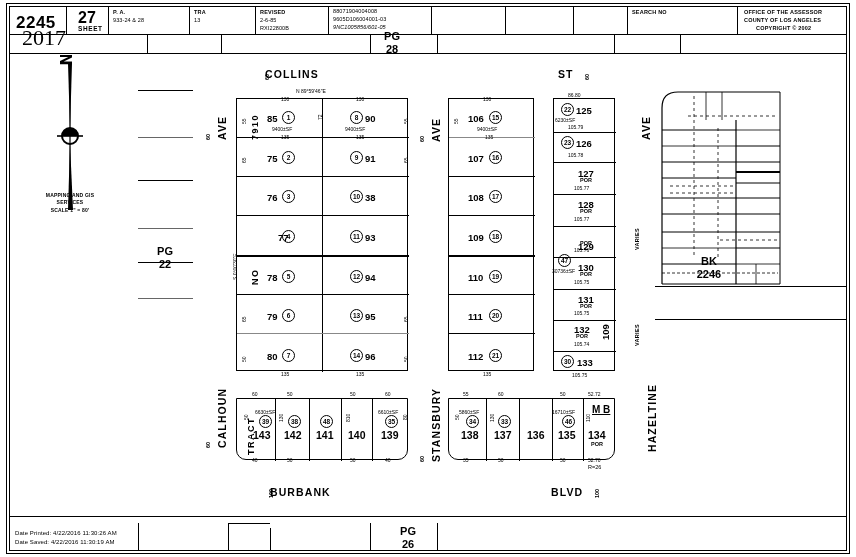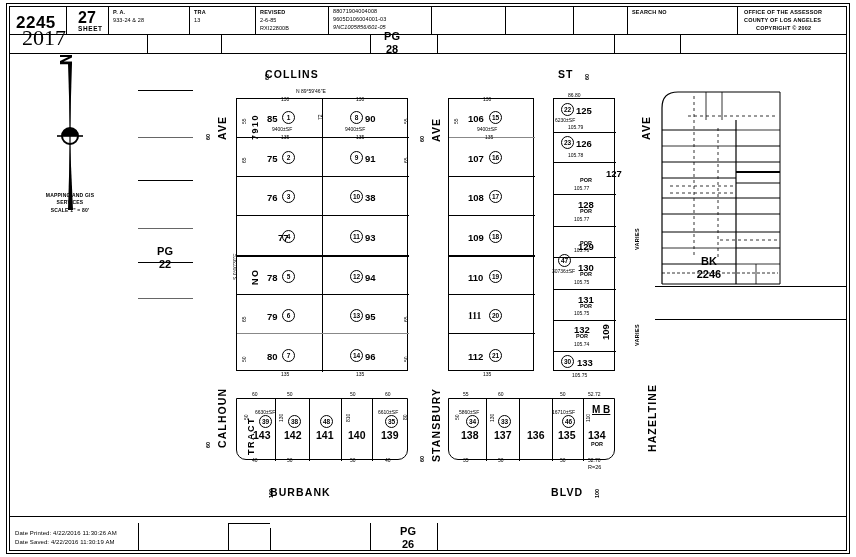--- a/index.html
+++ b/index.html
@@ -306,21 +306,21 @@
   </div>
   <div>
     <div class="pnum" style="left:468px; top:232px;">109</div>
     <div class="circ" style="left:489px; top:230px;">18</div>
   </div>
   <div>
     <div class="pnum" style="left:468px; top:272px;">110</div>
     <div class="circ" style="left:489px; top:270px;">19</div>
   </div>
   <div>
-    <div class="pnum" style="left:468px; top:311px;font-family:Liberation Serif, serif;">111</div>
+    <div class="pnum" style="left:468px; top:311px;">111</div>
     <div class="circ" style="left:489px; top:309px;">20</div>
   </div>
   <div>
     <div class="pnum" style="left:468px; top:351px;">112</div>
     <div class="circ" style="left:489px; top:349px;">21</div>
   </div>
 
   <div class="blk" style="left:553px; top:98px; width:62px; height:273px;">
     <div class="line hline" style="left:0; top:33px; width:62px;"></div>
     <div class="line hline" style="left:0; top:63px; width:62px;"></div>
@@ -338,21 +338,21 @@
     <div class="pnum" style="left:576px; top:105px;">125</div>
     <div class="sf" style="left:555px; top:117px;">6230±SF</div>
     <div class="dim" style="left:568px; top:124px;">105.79</div>
   </div>
   <div>
     <div class="circ" style="left:561px; top:136px;">23</div>
     <div class="pnum" style="left:576px; top:138px;">126</div>
     <div class="dim" style="left:568px; top:152px;">105.78</div>
   </div>
   <div>
-    <div class="pnum" style="left:606px; top:168px;">127</div>
+    <div class="pnum" style="left:578px; top:168px;">127</div>
     <div class="por" style="left:580px; top:177px;">POR</div>
     <div class="dim" style="left:574px; top:185px;">105.77</div>
   </div>
   <div>
     <div class="pnum" style="left:578px; top:199px;">128</div>
     <div class="por" style="left:580px; top:208px;">POR</div>
     <div class="dim" style="left:574px; top:216px;">105.77</div>
   </div>
   <div>
     <div class="pnum" style="left:578px; top:231px;margin-top:10px;">129</div>

